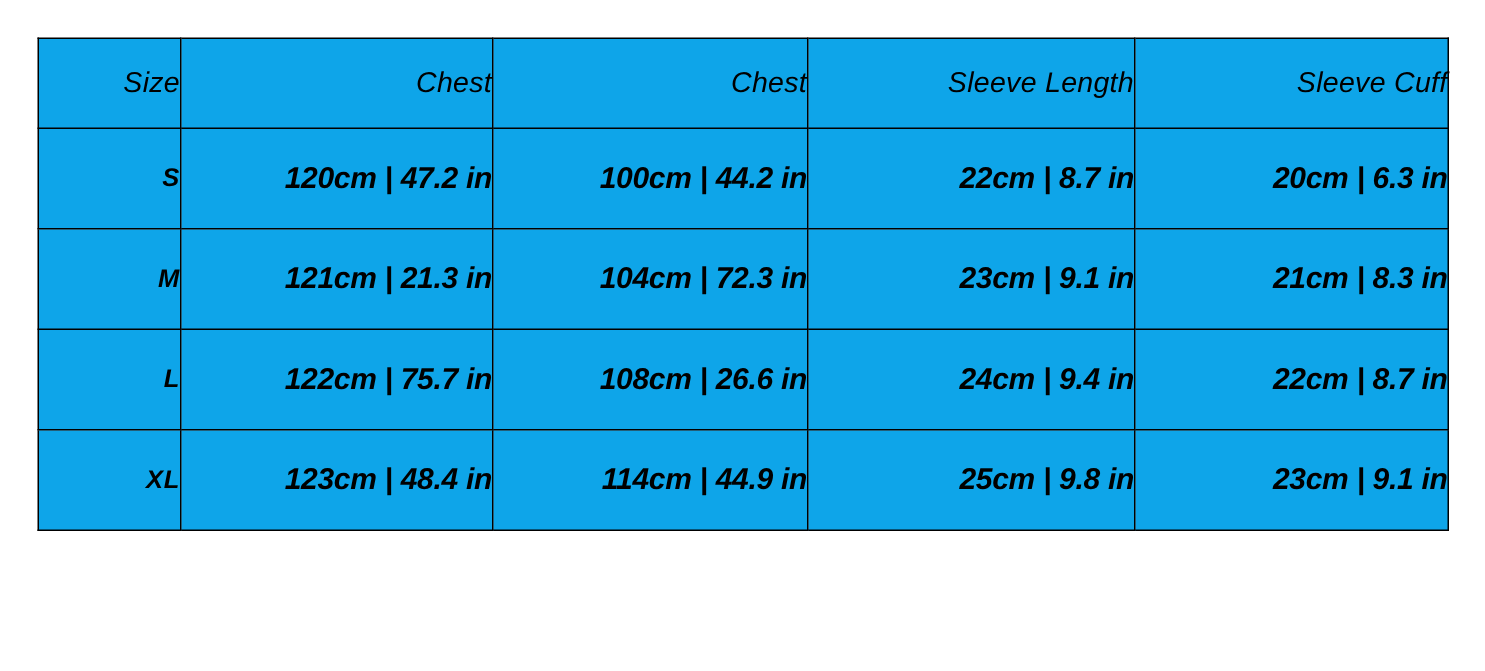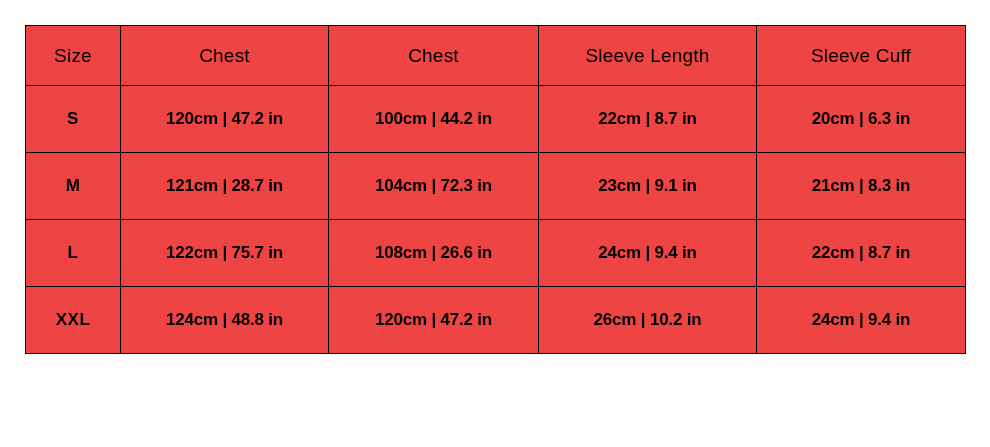--- a/index.html
+++ b/index.html
@@ -26,35 +26,36 @@
     left: 25px;
     top: 25px;
     width: 940px;
     border-collapse: collapse;
     table-layout: fixed;
     background: #ffffff;
   }
   table.size-table td,
   table.size-table th {
     border: 1px solid #000000;
-    text-align: center;
+    text-align: right;
     vertical-align: middle;
     padding: 0;
-    background: #ef4444;
+    background: #0ea5e9;
+    font-style: italic;
   }
   thead th {
     height: 59px;
     font-weight: normal;
     font-size: 19px;
     letter-spacing: 0.2px;
   }
   tbody td {
     height: 66px;
     font-weight: bold;
-    font-size: 17px;
+    font-size: 20px;
     letter-spacing: -0.2px;
   }
   tbody td.size-cell {
     font-size: 17px;
     letter-spacing: 0.5px;
   }
   
   col.c0 { width: 95px; }
   col.c1 { width: 208px; }
   col.c2 { width: 210px; }
@@ -85,34 +86,34 @@
     <tbody>
       <tr>
         <td class="size-cell">S</td>
         <td>120cm | 47.2 in</td>
         <td>100cm | 44.2 in</td>
         <td>22cm | 8.7 in</td>
         <td>20cm | 6.3 in</td>
       </tr>
       <tr>
         <td class="size-cell">M</td>
-        <td>121cm | 28.7 in</td>
+        <td>121cm | 21.3 in</td>
         <td>104cm | 72.3 in</td>
         <td>23cm | 9.1 in</td>
         <td>21cm | 8.3 in</td>
       </tr>
       <tr>
         <td class="size-cell">L</td>
         <td>122cm | 75.7 in</td>
         <td>108cm | 26.6 in</td>
         <td>24cm | 9.4 in</td>
         <td>22cm | 8.7 in</td>
       </tr>
       <tr>
-        <td class="size-cell">XXL</td>
-        <td>124cm | 48.8 in</td>
-        <td>120cm | 47.2 in</td>
-        <td>26cm | 10.2 in</td>
-        <td>24cm | 9.4 in</td>
+        <td class="size-cell">XL</td>
+        <td>123cm | 48.4 in</td>
+        <td>114cm | 44.9 in</td>
+        <td>25cm | 9.8 in</td>
+        <td>23cm | 9.1 in</td>
       </tr>
     </tbody>
   </table>
 </div>
 
 </body></html>

